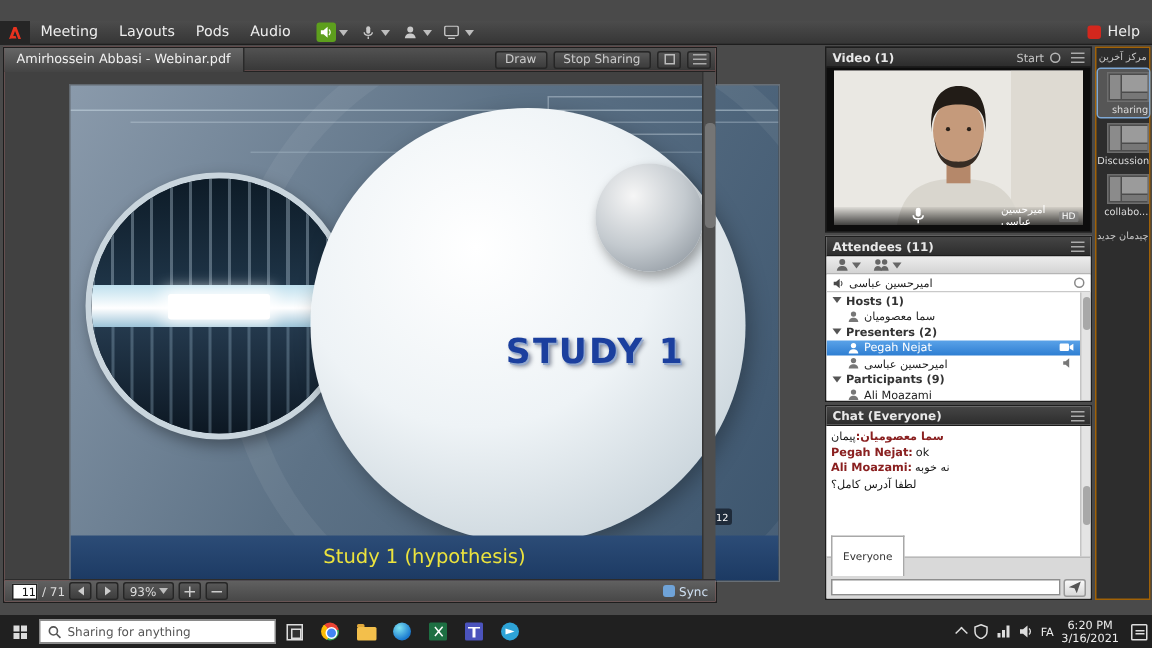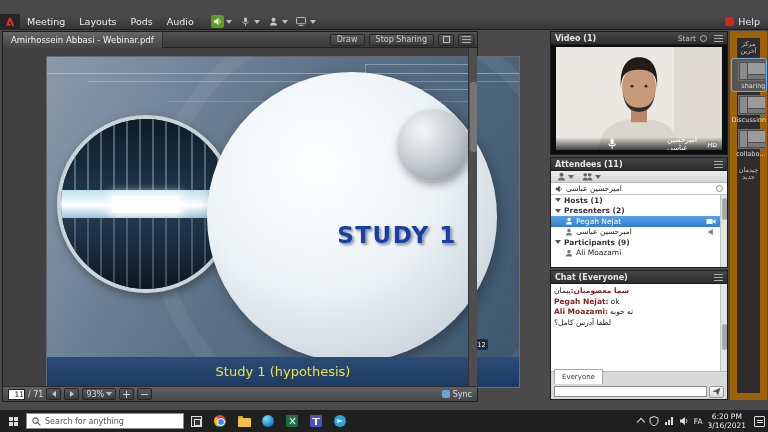--- a/index.html
+++ b/index.html
@@ -113,27 +113,27 @@
 
 
 .chat-pod{left:550px;top:240px;width:178px;height:130px;background:#fff}
 .chat-msgs{position:absolute;top:13px;left:0;right:7px;bottom:28px;background:#fff;padding:2px 3px;overflow:hidden;font-size:7.5px;line-height:1.28;color:#111;word-wrap:break-word}
 .chat-scroll{position:absolute;top:13px;right:0;bottom:28px;width:7px;background:#e4e4e4;border-left:1px solid #c4c4c4}
 .chat-scroll .vthumb{top:40px;left:1px;width:5px;height:26px;background:#a8a8a8}
 .msg{margin-bottom:1px}
 .sender{color:#8a2020;font-weight:bold;margin-right:2px}
 .mtext{color:#161616}
 .chat-tabs{position:absolute;left:0;right:0;bottom:15px;height:13px;background:#d9d9d9;border-top:1px solid #b9b9b9;display:flex;align-items:flex-end;padding:0 3px}
-.chat-tab{height:15px;display:flex;align-items:center;padding:0 7px;background:#fff;border:1px solid #a8a8a8;border-bottom:none;font-size:7px;color:#333}
+.chat-tab{height:27px;display:flex;align-items:center;padding:0 7px;background:#fff;border:1px solid #a8a8a8;border-bottom:none;font-size:7px;color:#333}
 .chat-inputrow{position:absolute;left:0;right:0;bottom:0;height:15px;background:#d9d9d9;display:flex;align-items:center;gap:2px;padding:0 3px}
 .chat-input{flex:1;height:11px;border:1px solid #8e8e8e;background:#fff;font-size:7.5px;font-family:inherit;padding:0 2px}
 .send-btn{width:15px;height:12px;display:flex;align-items:center;justify-content:center;background:linear-gradient(#fafafa,#d8d8d8);border:1px solid #999;border-radius:2px}
 
 
-.layouts{left:730px;top:1px;width:37px;height:369px;background:#2d2d2d;border:7px solid #a16207;display:flex;flex-direction:column;align-items:center;padding-top:3px;gap:2px}
+.layouts{left:730px;top:1px;width:37px;height:369px;background:#2d2d2d;border:1px solid #a16207;display:flex;flex-direction:column;align-items:center;padding-top:3px;gap:2px}
 .lt-title{font-size:6.5px;color:#c9c9c9;text-align:center;line-height:1.1;margin-bottom:2px}
 .lt-item{width:34px;padding:2px 0 1px;display:flex;flex-direction:column;align-items:flex-end;gap:1px;border-radius:2px}
 .lt-item.active{background:#565656;outline:1px solid #7fa9d6}
 .lt-thumb{position:relative;width:28px;height:20px;background:#4c4c4c;border:1px solid #6e6e6e}
 .lt-a{position:absolute;left:1px;top:1px;width:7px;height:16px;background:#8b8b8b}
 .lt-b{position:absolute;left:9px;top:1px;width:17px;height:11px;background:#9b9b9b}
 .lt-c{position:absolute;left:9px;top:13px;width:17px;height:4px;background:#777}
 .lt-label{font-size:6.5px;color:#ddd;max-width:34px;overflow:hidden;white-space:nowrap}
 .lt-new{margin-top:6px;font-size:6.5px;color:#c9c9c9;text-align:center;line-height:1.1}
 
@@ -362,20 +362,27 @@
           </svg>
         <span>امیرحسین عباسی</span>
         <span class="hspacer"></span>
         <span class="dot-icon" style="border-color:#888"></span>
       </div>
       <div class="att-list">
         <div class="att-row att-group">
           <span class="tree-caret"></span>
           <span>Hosts (1)</span>
         </div>
+        <div class="att-row att-member">
+          <svg width="8" height="8" viewBox="0 0 10 10">
+              <circle cx="5" cy="3" r="2.2" fill="#777"></circle>
+              <path d="M1 9.5 C1.3 6.8 3 6 5 6 C7 6 8.7 6.8 9 9.5 Z" fill="#777"></path>
+            </svg>
+          <span>سما معصومیان</span>
+        </div>
         <div class="att-row att-group">
           <span class="tree-caret"></span>
           <span>Presenters (2)</span>
         </div>
         <div class="att-row att-member att-sel">
           <svg width="8" height="8" viewBox="0 0 10 10">
               <circle cx="5" cy="3" r="2.2" fill="#fff"></circle>
               <path d="M1 9.5 C1.3 6.8 3 6 5 6 C7 6 8.7 6.8 9 9.5 Z" fill="#fff"></path>
             </svg>
           <span>Pegah Nejat</span>
@@ -480,21 +487,21 @@
           <i></i>
           <i></i>
           <i></i>
         </span>
     </span>
     <span class="search-box">
       <svg width="9" height="9" viewBox="0 0 10 10">
           <circle cx="4" cy="4" r="3" fill="none" stroke="#555" stroke-width="1.2"></circle>
           <line x1="6.3" y1="6.3" x2="9.2" y2="9.2" stroke="#555" stroke-width="1.2"></line>
         </svg>
-      <span>Search for anything</span>
+      <span>Sharing for anything</span>
     </span>
     <span class="tb-ic">
         <span class="taskview"></span>
       </span>
     <span class="tb-ic">
         <span class="ic-chrome"></span>
       </span>
     <span class="tb-ic">
         <span class="ic-folder"></span>
       </span>

